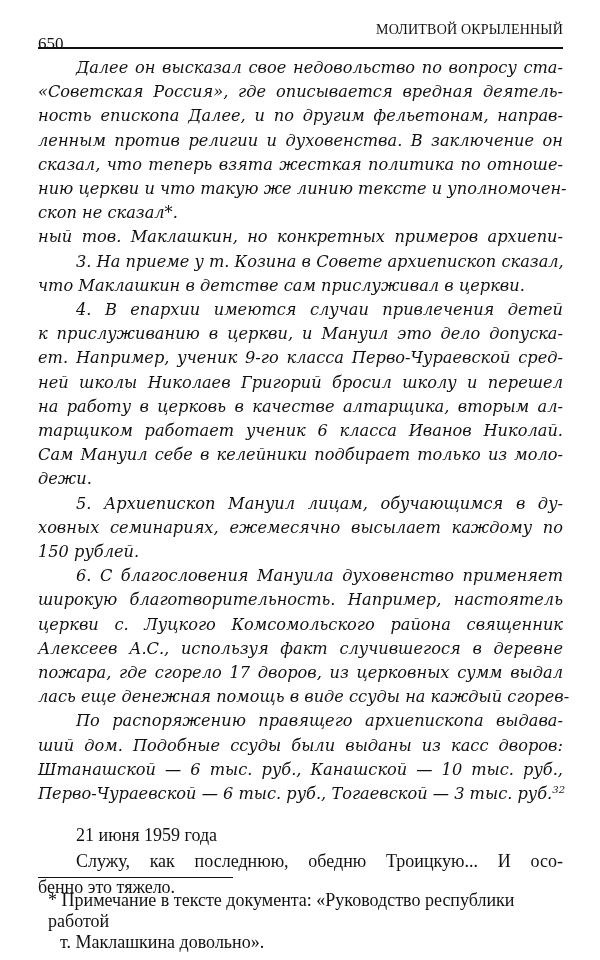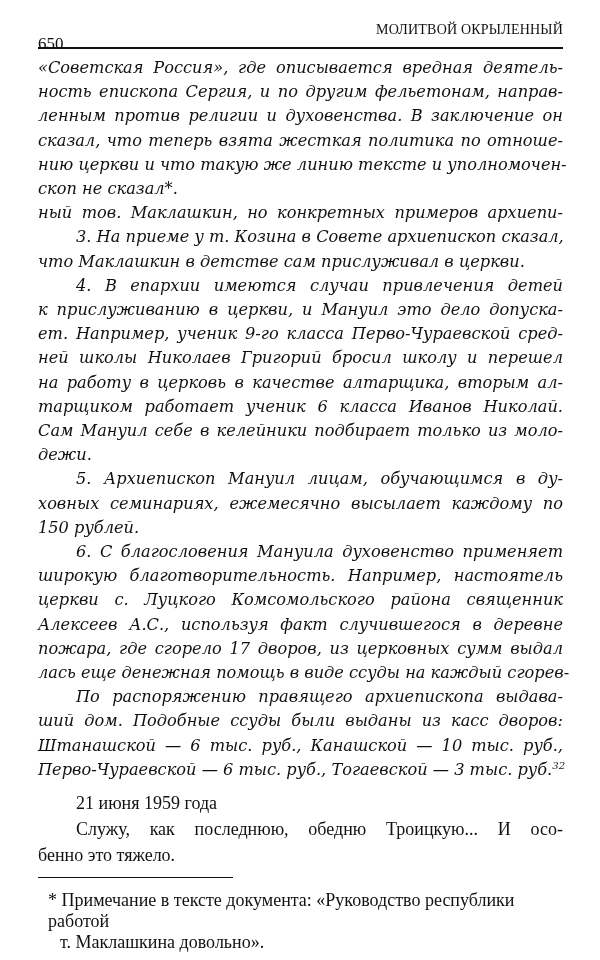--- a/index.html
+++ b/index.html
@@ -9,39 +9,40 @@
             font-family: "Liberation Serif", serif; }
   .header .num { position: absolute; left: 0; top: 14px; font-size: 17px; }
   .header .title { position: absolute; right: 0; top: 2px; font-size: 14px; letter-spacing: 0.2px; }
   .body { position: absolute; left: 0; top: 56px; width: 525px; }
   .it { font-family: "DejaVu Serif", serif; font-style: italic; font-size: 16.2px; line-height: 24.2px;
         text-align: justify; margin: 0; }
   .ln { display: block; white-space: nowrap; text-align-last: justify; text-align: justify; }
   .ln.last { text-align-last: left; }
   .ind { text-indent: 0; padding-left: 38px; }
   .rom { font-family: "Liberation Serif", serif; font-style: normal; font-size: 18px; line-height: 26px; margin: 0; }
-  .date { margin-top: 8px; padding-left: 38px; }
+  .date { margin-top: 16px; padding-left: 38px; }
   .sup { font-size: 10px; vertical-align: super; line-height: 0; }
   .rule { position: absolute; left: 0; top: 877px; width: 195px; border-top: 1px solid #111; }
   .fn { position: absolute; left: 10px; top: 890px; width: 525px; font-family: "Liberation Serif", serif; font-size: 18px; line-height: 21px; }
   .fn .ln2 { padding-left: 12px; }
 </style>
 </head>
 <body>
 
 <div class="page">
   <div class="header">
     <span class="num">650</span>
     <span class="title">МОЛИТВОЙ ОКРЫЛЕННЫЙ</span>
   </div>
 
   <div class="body">
     <p class="it">
+      <span class="ln ind">Далее он высказал свое недовольство по вопросу ста-</span>
       <span class="ln">«Советская Россия», где описывается вредная деятель-</span>
-      <span class="ln">ность епископа Сергия, и по другим фельетонам, направ-</span>
+      <span class="ln">ность епископа Далее, и по другим фельетонам, направ-</span>
       <span class="ln">ленным против религии и духовенства. В заключение он</span>
       <span class="ln">сказал, что теперь взята жесткая политика по отноше-</span>
       <span class="ln">нию церкви и что такую же линию тексте и уполномочен-</span>
       <span class="ln last">скоп не сказал*.</span>
       <span class="ln">ный тов. Маклашкин, но конкретных примеров архиепи-</span>
     </p>
     <p class="it">
       <span class="ln ind">3. На приеме у т. Козина в Совете архиепископ сказал,</span>
       <span class="ln last">что Маклашкин в детстве сам прислуживал в церкви.</span>
     </p>

